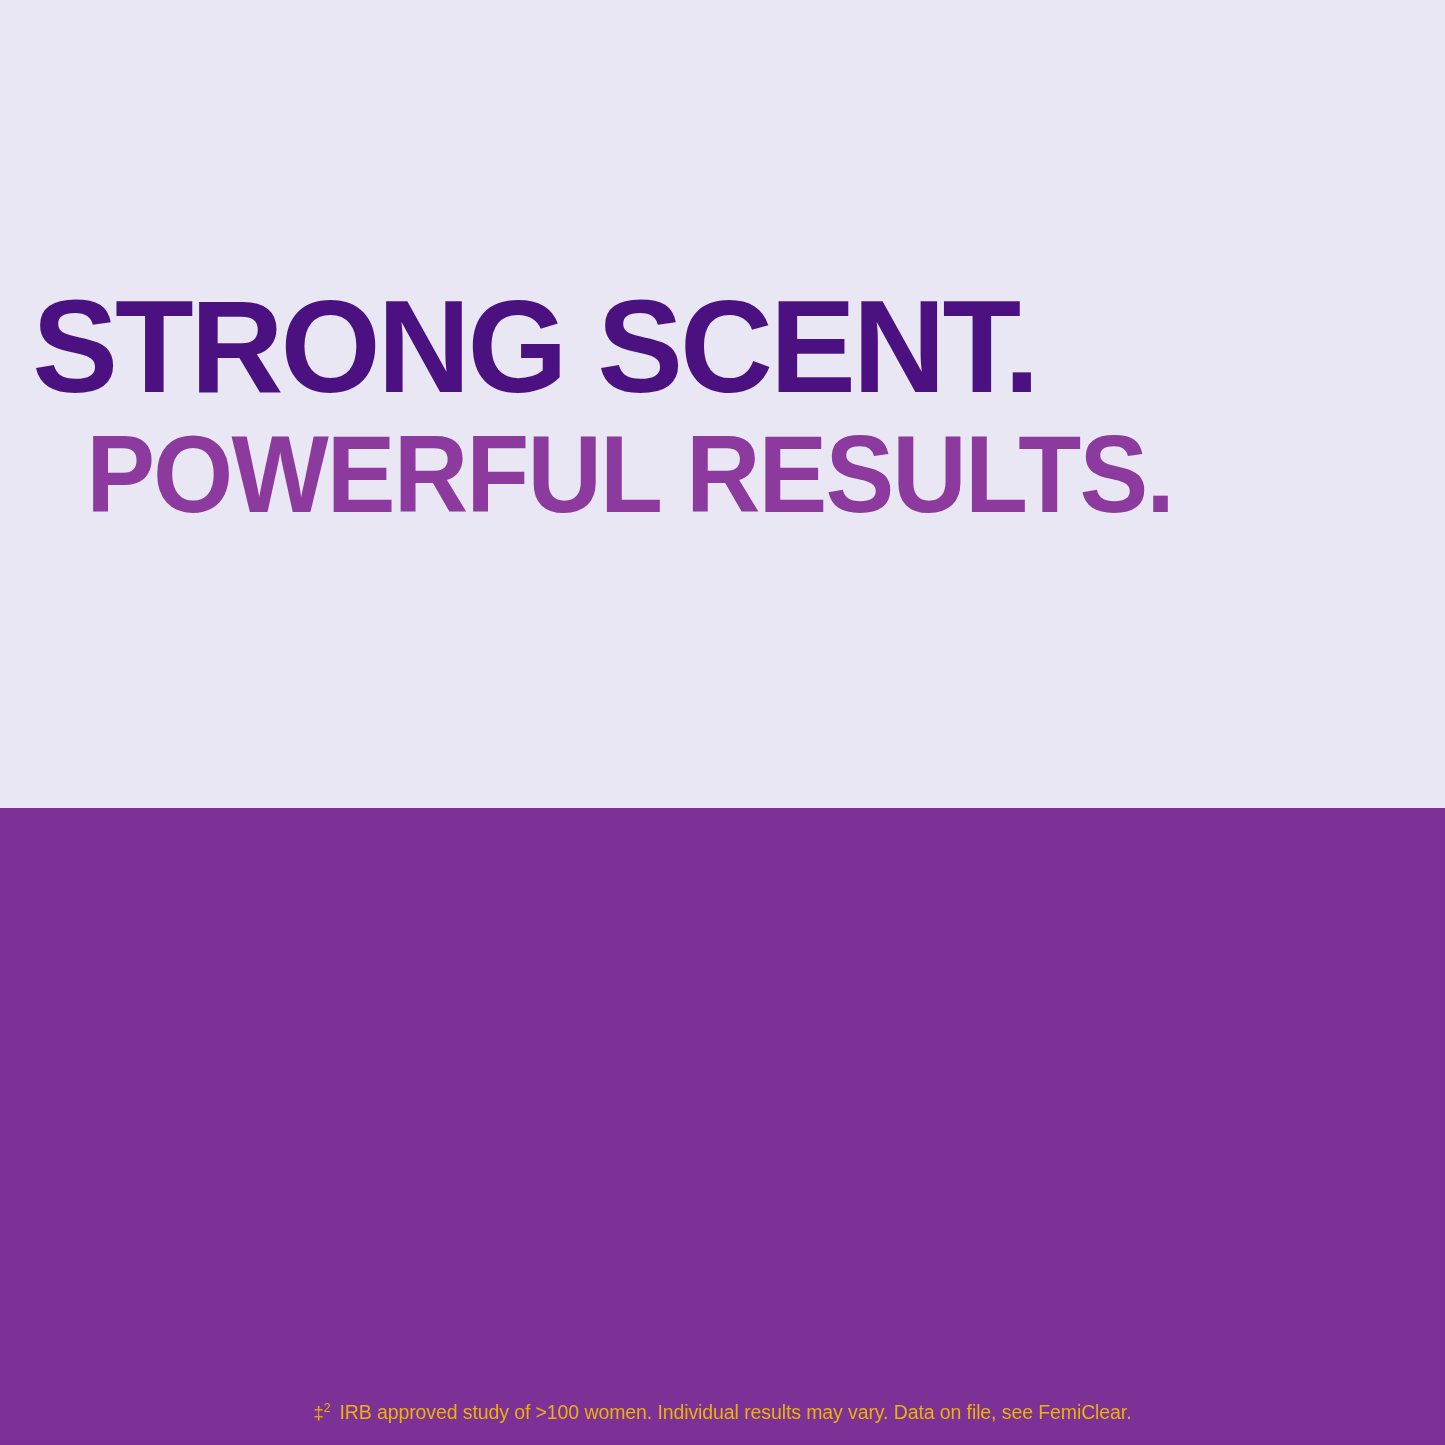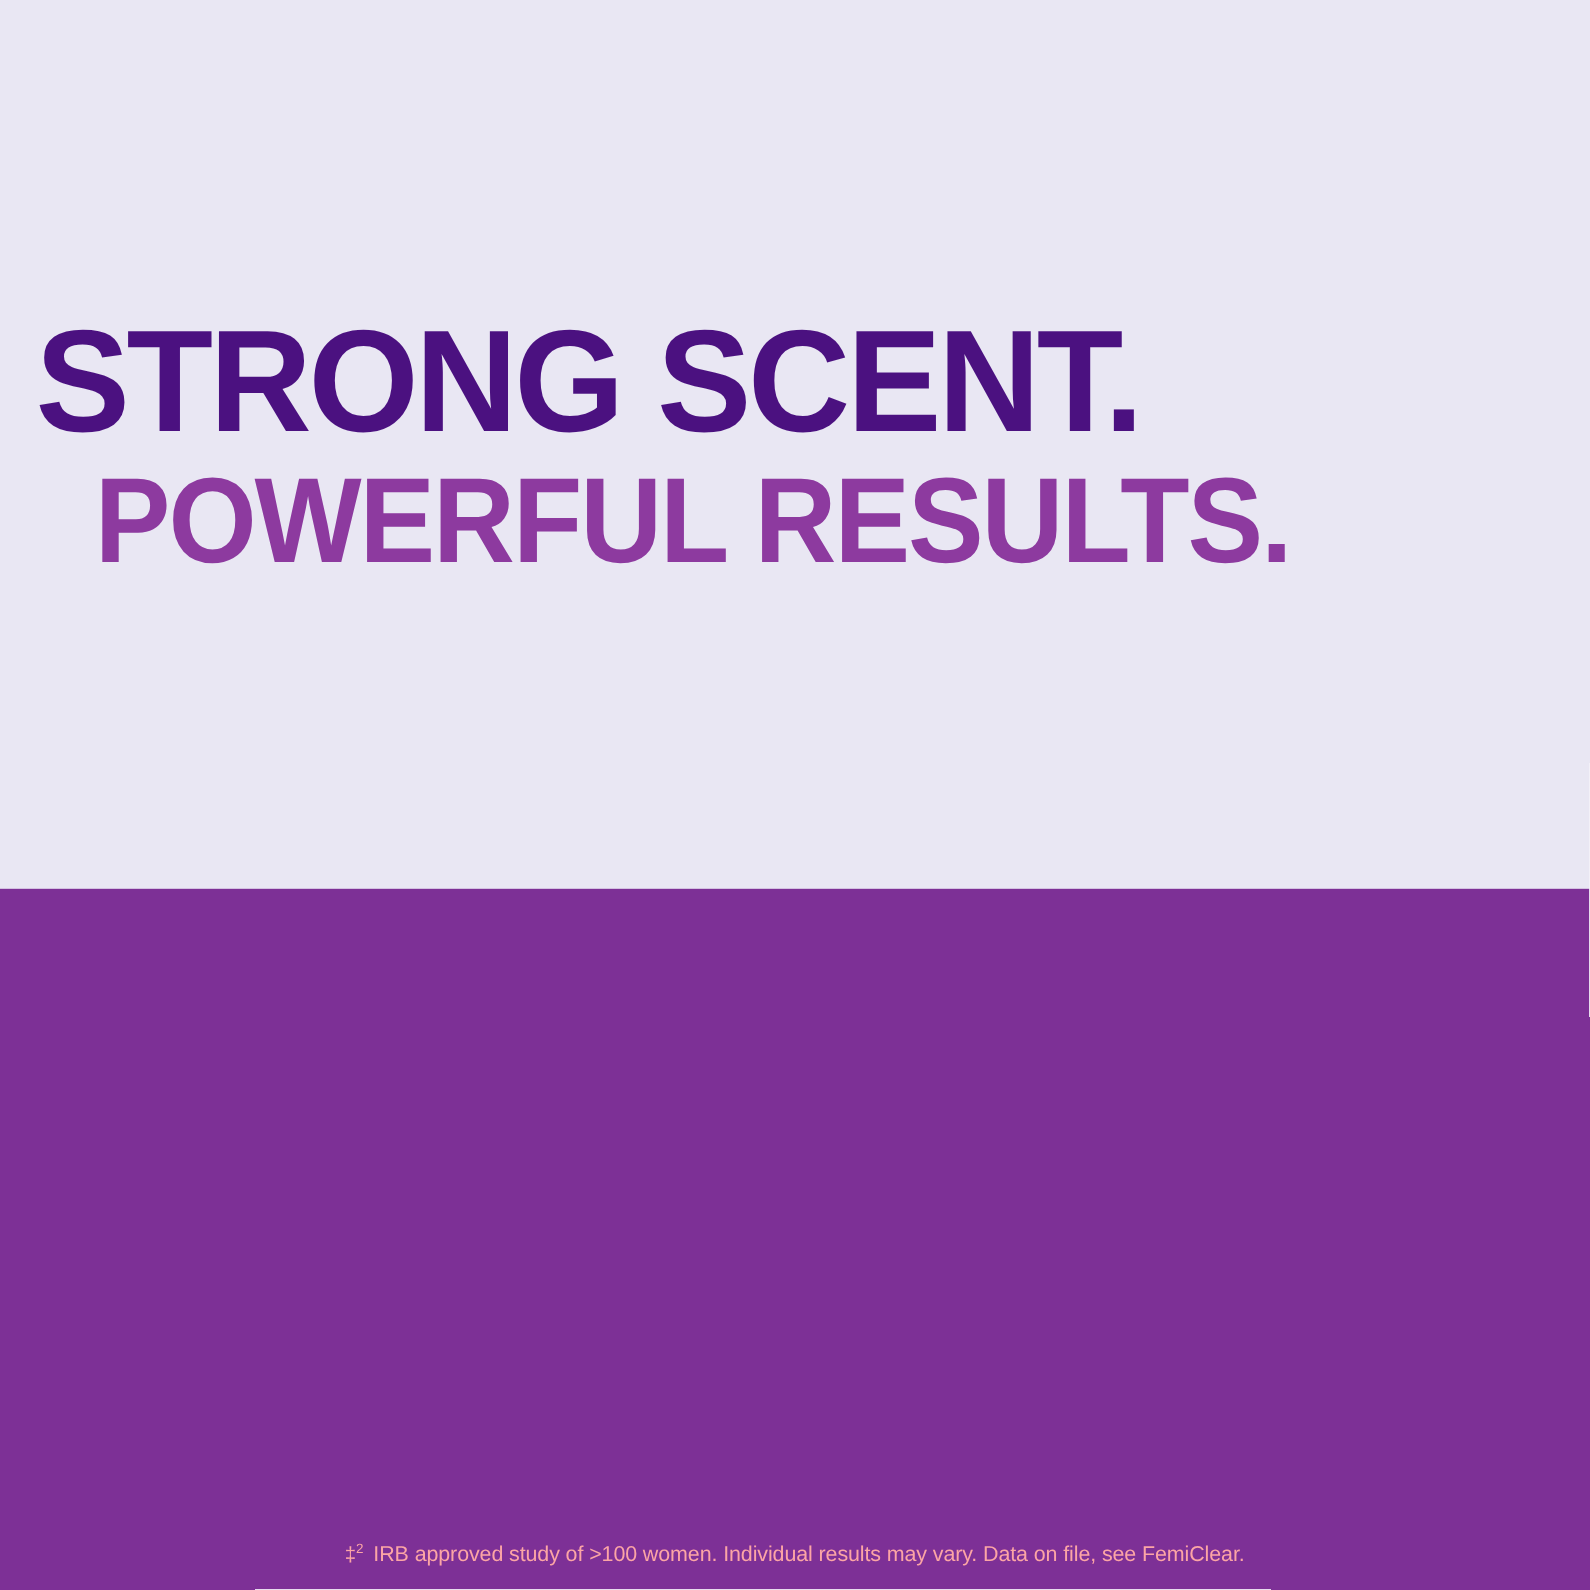--- a/index.html
+++ b/index.html
@@ -148,19 +148,19 @@
   <div class="top-panel" style="background: rgb(233, 231, 243);">
     <div class="headline-block">
       <div class="headline-line1" style="color: rgb(75, 17, 128); display: inline-block; transform: scaleX(0.9759); transform-origin: left center;">STRONG SCENT.</div>
       <div class="headline-line2" style="color: rgb(141, 58, 159); display: inline-block; transform: scaleX(0.9372); transform-origin: left center;">POWERFUL RESULTS.</div>
     </div>
   </div>
 
   <div class="bottom-panel" style="background: rgb(125, 48, 150);">
 
 
-    <div class="footnote" style="color: #fca5a5;">
+    <div class="footnote" style="color: #eab308;">
       <span class="fn-mark"><span>‡</span><sup>2</sup></span><span class="fn-text">IRB approved study of &gt;100 women. Individual results may vary. Data on file, see FemiClear.</span>
     </div>
 
   </div>
 
 </div>
 
 </body></html>

